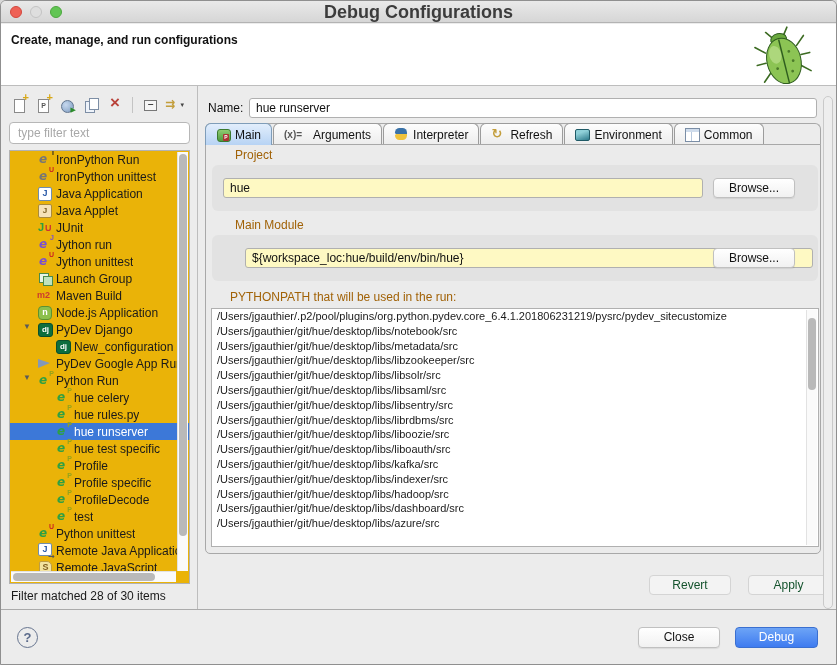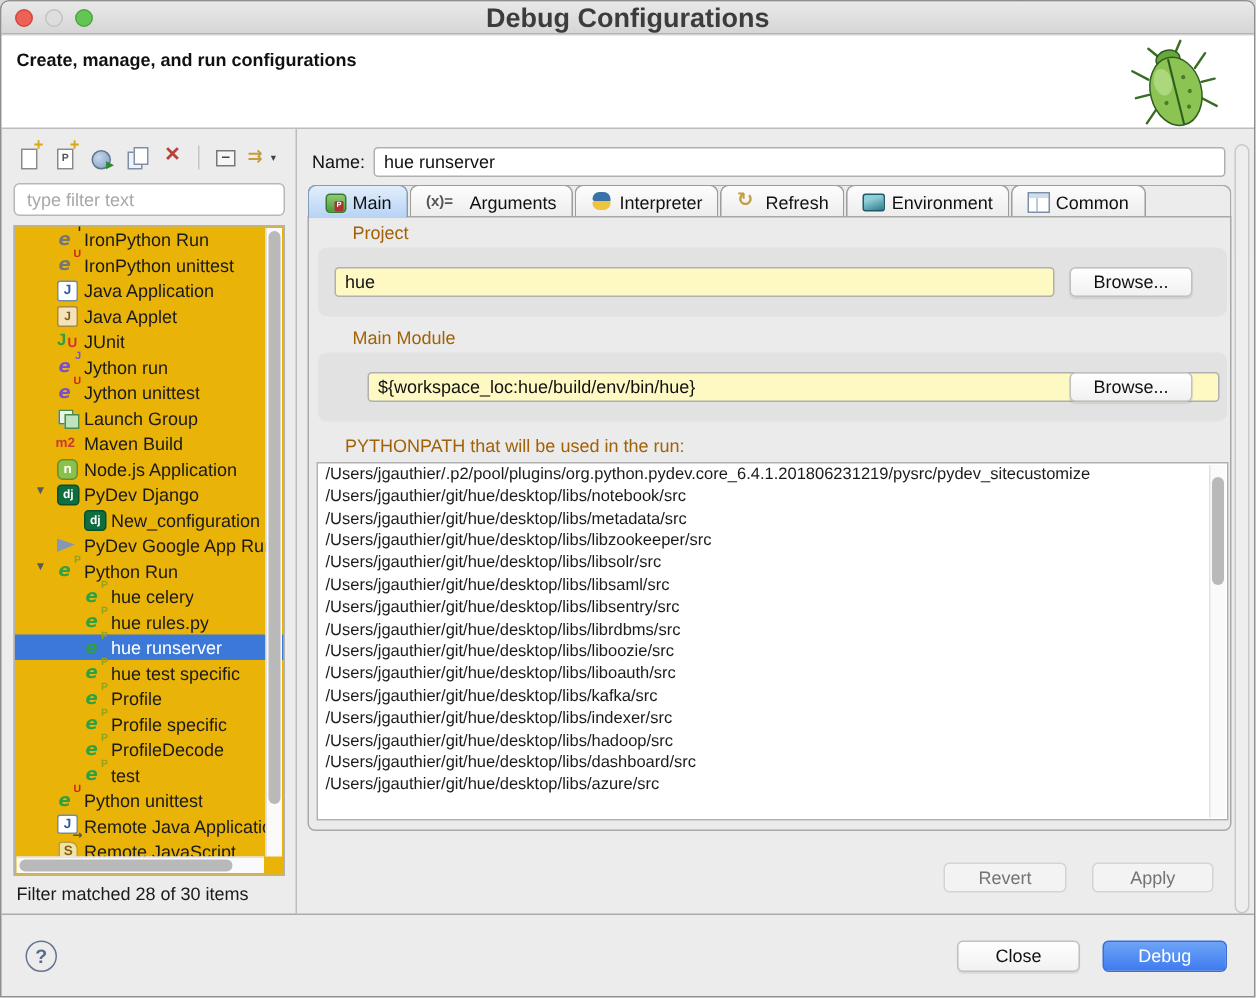--- a/index.html
+++ b/index.html
@@ -119,21 +119,21 @@
     background-image:linear-gradient(#cfdcec 3px,transparent 3px),linear-gradient(90deg,transparent 5px,#b9c9de 5px,#b9c9de 6px,transparent 6px);}
   .tabcontent{position:absolute;left:204px;top:143px;width:616px;height:410px;border:1px solid #a8a8a8;
     border-radius:0 0 5px 5px;background:#ebebeb;}
   .grouplabel{position:absolute;font-size:12px;color:#a16207;margin-left:16px;}
   .groupbox{position:absolute;left:211px;width:606px;height:46px;background:#e2e2e2;border-radius:6px;}
   .fieldinput{position:absolute;height:20px;border:1px solid #b0b0b0;border-radius:3px;padding:0 6px;
     font:12px "Liberation Sans",sans-serif;color:#111;background:#fef9c3;outline:none;}
   .btn{position:absolute;height:20px;border:1px solid #c0c0c0;border-radius:4px;
     background:linear-gradient(#ffffff,#f1f1f1);font:12px "Liberation Sans",sans-serif;color:#111;
     text-align:center;line-height:18px;cursor:pointer;box-shadow:0 1px 1px rgba(0,0,0,.08);}
-  .btn.disabled{color:#737373;background:#f3f3f3;border-color:#d4d4d4;box-shadow:none;cursor:default;}
+  .btn.disabled{color:#14532d;background:#f3f3f3;border-color:#d4d4d4;box-shadow:none;cursor:default;margin-left:20px;}
   .pathlist{position:absolute;left:210px;top:307px;width:608px;height:239px;background:#fff;
     border:1px solid #b0b0b0;overflow:hidden;}
   .prow{height:14.8px;font-size:11px;line-height:14.8px;color:#1b1b1b;padding-left:5px;white-space:nowrap;cursor:default;}
   .rscroll{position:absolute;left:822px;top:95px;width:10px;height:513px;background:#eeeeee;
     border:1px solid #c9c9c9;border-radius:5px;}
   .bottomline{position:absolute;left:0;top:608px;width:100%;height:1px;background:#ababab;}
   .helpbtn{position:absolute;left:16px;top:626px;width:21px;height:21px;border:1px solid #66748f;border-radius:50%;
     color:#5a6a8a;font:600 13px/19px "Liberation Sans",sans-serif;text-align:center;cursor:pointer;background:transparent;}
   .closebtn{position:absolute;left:637px;top:626px;width:82px;height:21px;}
   .debugbtn{position:absolute;left:734px;top:626px;width:83px;height:21px;border:1px solid #3a6fd0;border-radius:4px;

